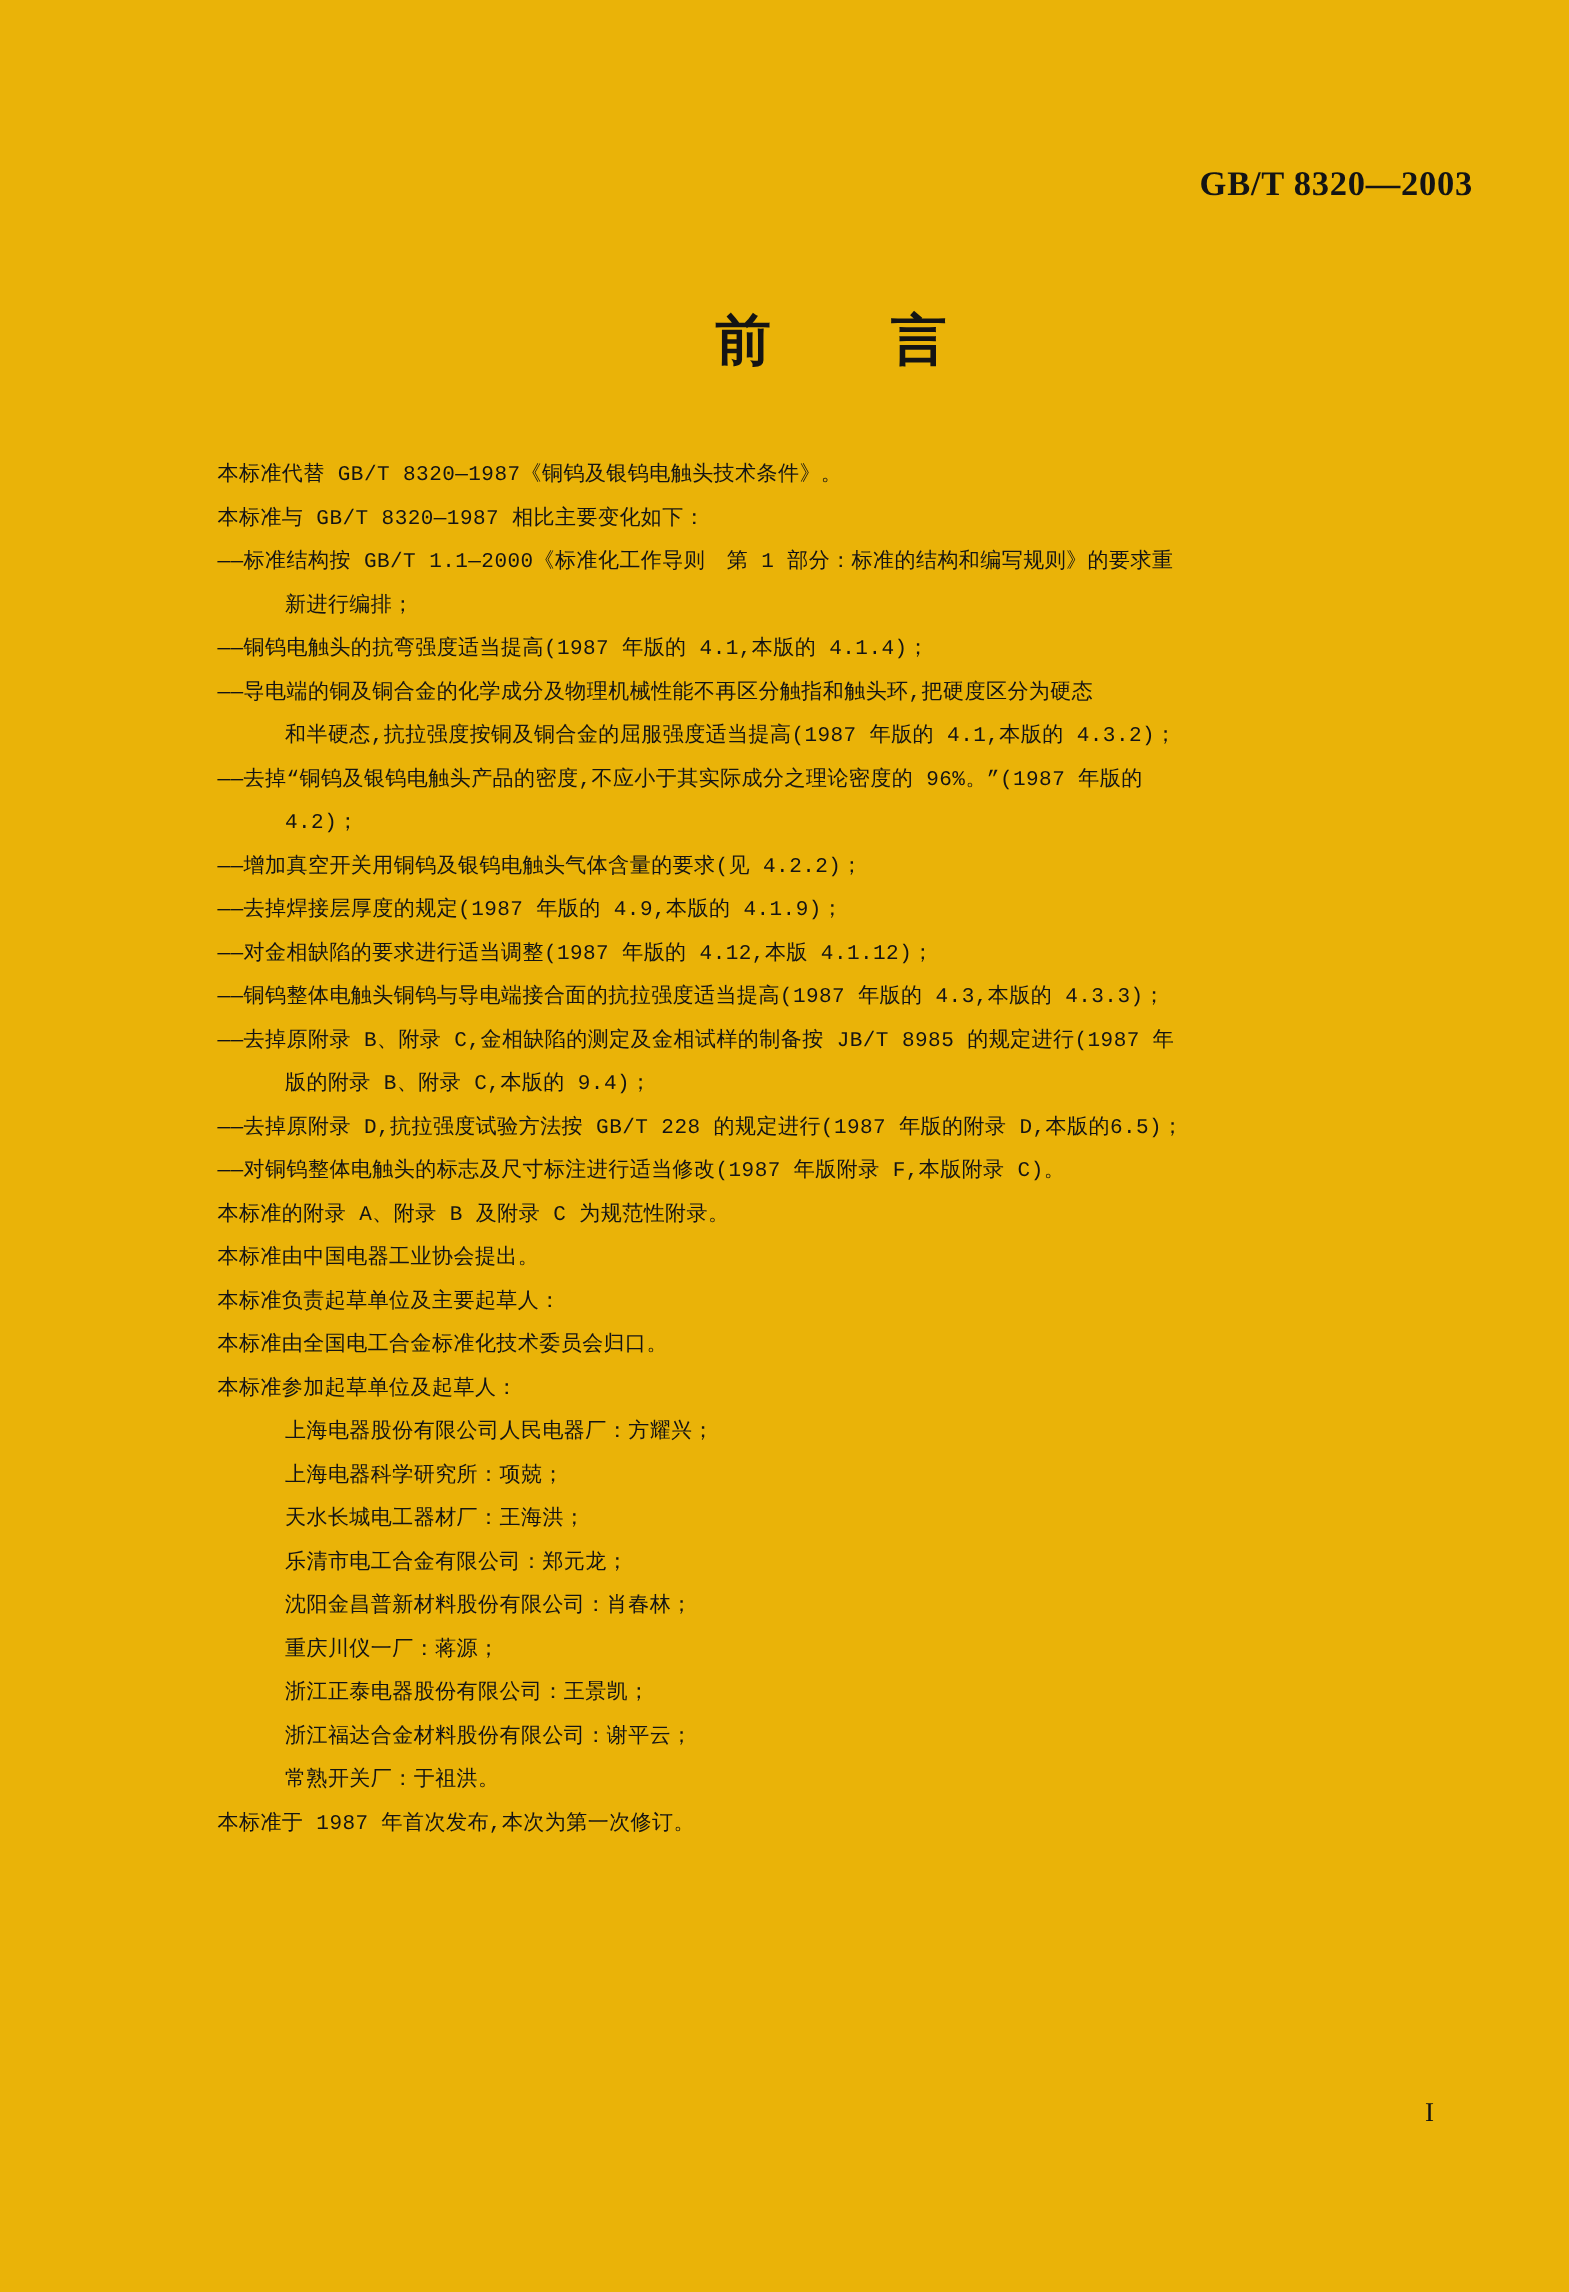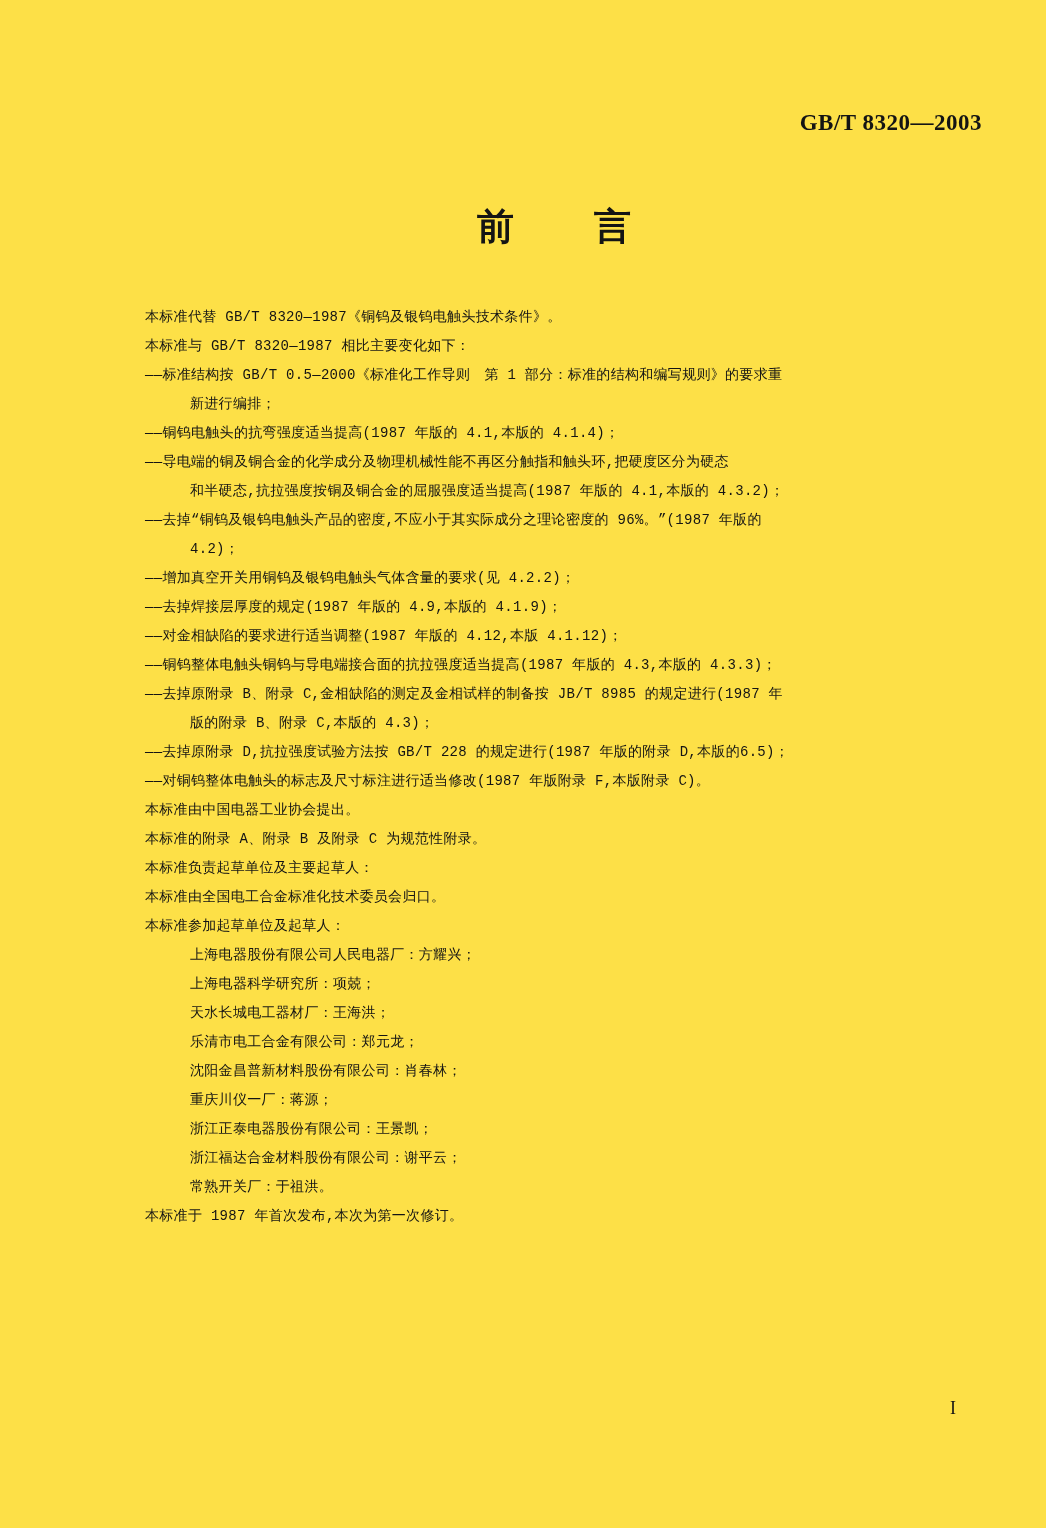--- a/index.html
+++ b/index.html
@@ -5,21 +5,21 @@
   html, body {
     margin: 0;
     padding: 0;
     background: #e8e8e8;
   }
   .page {
     position: relative;
     width: 1046px;
     height: 1528px;
     margin: 0 auto;
-    background: #fde047;
+    background: #eab308;
     color: #141414;
     font-family: "Liberation Serif", "DejaVu Serif", serif;
     overflow: hidden;
   }
   .doc-number {
     position: absolute;
     top: 110px;
     right: 64px;
     font-size: 23px;
     font-weight: bold;
@@ -67,37 +67,37 @@
 <body>
 
 <div class="page">
   <div class="doc-number">GB/T 8320—2003</div>
 
   <h1 class="page-title">前　　言</h1>
 
   <div class="body-lines">
       <div class="line">本标准代替 GB/T 8320—1987《铜钨及银钨电触头技术条件》。</div>
       <div class="line">本标准与 GB/T 8320—1987 相比主要变化如下：</div>
-      <div class="line">——标准结构按 GB/T 0.5—2000《标准化工作导则　第 1 部分：标准的结构和编写规则》的要求重</div>
+      <div class="line">——标准结构按 GB/T 1.1—2000《标准化工作导则　第 1 部分：标准的结构和编写规则》的要求重</div>
       <div class="line indent">新进行编排；</div>
       <div class="line">——铜钨电触头的抗弯强度适当提高(1987 年版的 4.1,本版的 4.1.4)；</div>
       <div class="line">——导电端的铜及铜合金的化学成分及物理机械性能不再区分触指和触头环,把硬度区分为硬态</div>
       <div class="line indent">和半硬态,抗拉强度按铜及铜合金的屈服强度适当提高(1987 年版的 4.1,本版的 4.3.2)；</div>
       <div class="line">——去掉“铜钨及银钨电触头产品的密度,不应小于其实际成分之理论密度的 96%。”(1987 年版的</div>
       <div class="line indent">4.2)；</div>
       <div class="line">——增加真空开关用铜钨及银钨电触头气体含量的要求(见 4.2.2)；</div>
       <div class="line">——去掉焊接层厚度的规定(1987 年版的 4.9,本版的 4.1.9)；</div>
       <div class="line">——对金相缺陷的要求进行适当调整(1987 年版的 4.12,本版 4.1.12)；</div>
       <div class="line">——铜钨整体电触头铜钨与导电端接合面的抗拉强度适当提高(1987 年版的 4.3,本版的 4.3.3)；</div>
       <div class="line">——去掉原附录 B、附录 C,金相缺陷的测定及金相试样的制备按 JB/T 8985 的规定进行(1987 年</div>
-      <div class="line indent">版的附录 B、附录 C,本版的 4.3)；</div>
+      <div class="line indent">版的附录 B、附录 C,本版的 9.4)；</div>
       <div class="line">——去掉原附录 D,抗拉强度试验方法按 GB/T 228 的规定进行(1987 年版的附录 D,本版的6.5)；</div>
       <div class="line">——对铜钨整体电触头的标志及尺寸标注进行适当修改(1987 年版附录 F,本版附录 C)。</div>
+      <div class="line">本标准的附录 A、附录 B 及附录 C 为规范性附录。</div>
       <div class="line">本标准由中国电器工业协会提出。</div>
-      <div class="line">本标准的附录 A、附录 B 及附录 C 为规范性附录。</div>
       <div class="line">本标准负责起草单位及主要起草人：</div>
       <div class="line">本标准由全国电工合金标准化技术委员会归口。</div>
       <div class="line">本标准参加起草单位及起草人：</div>
       <div class="line indent">上海电器股份有限公司人民电器厂：方耀兴；</div>
       <div class="line indent">上海电器科学研究所：项兢；</div>
       <div class="line indent">天水长城电工器材厂：王海洪；</div>
       <div class="line indent">乐清市电工合金有限公司：郑元龙；</div>
       <div class="line indent">沈阳金昌普新材料股份有限公司：肖春林；</div>
       <div class="line indent">重庆川仪一厂：蒋源；</div>
       <div class="line indent">浙江正泰电器股份有限公司：王景凯；</div>

